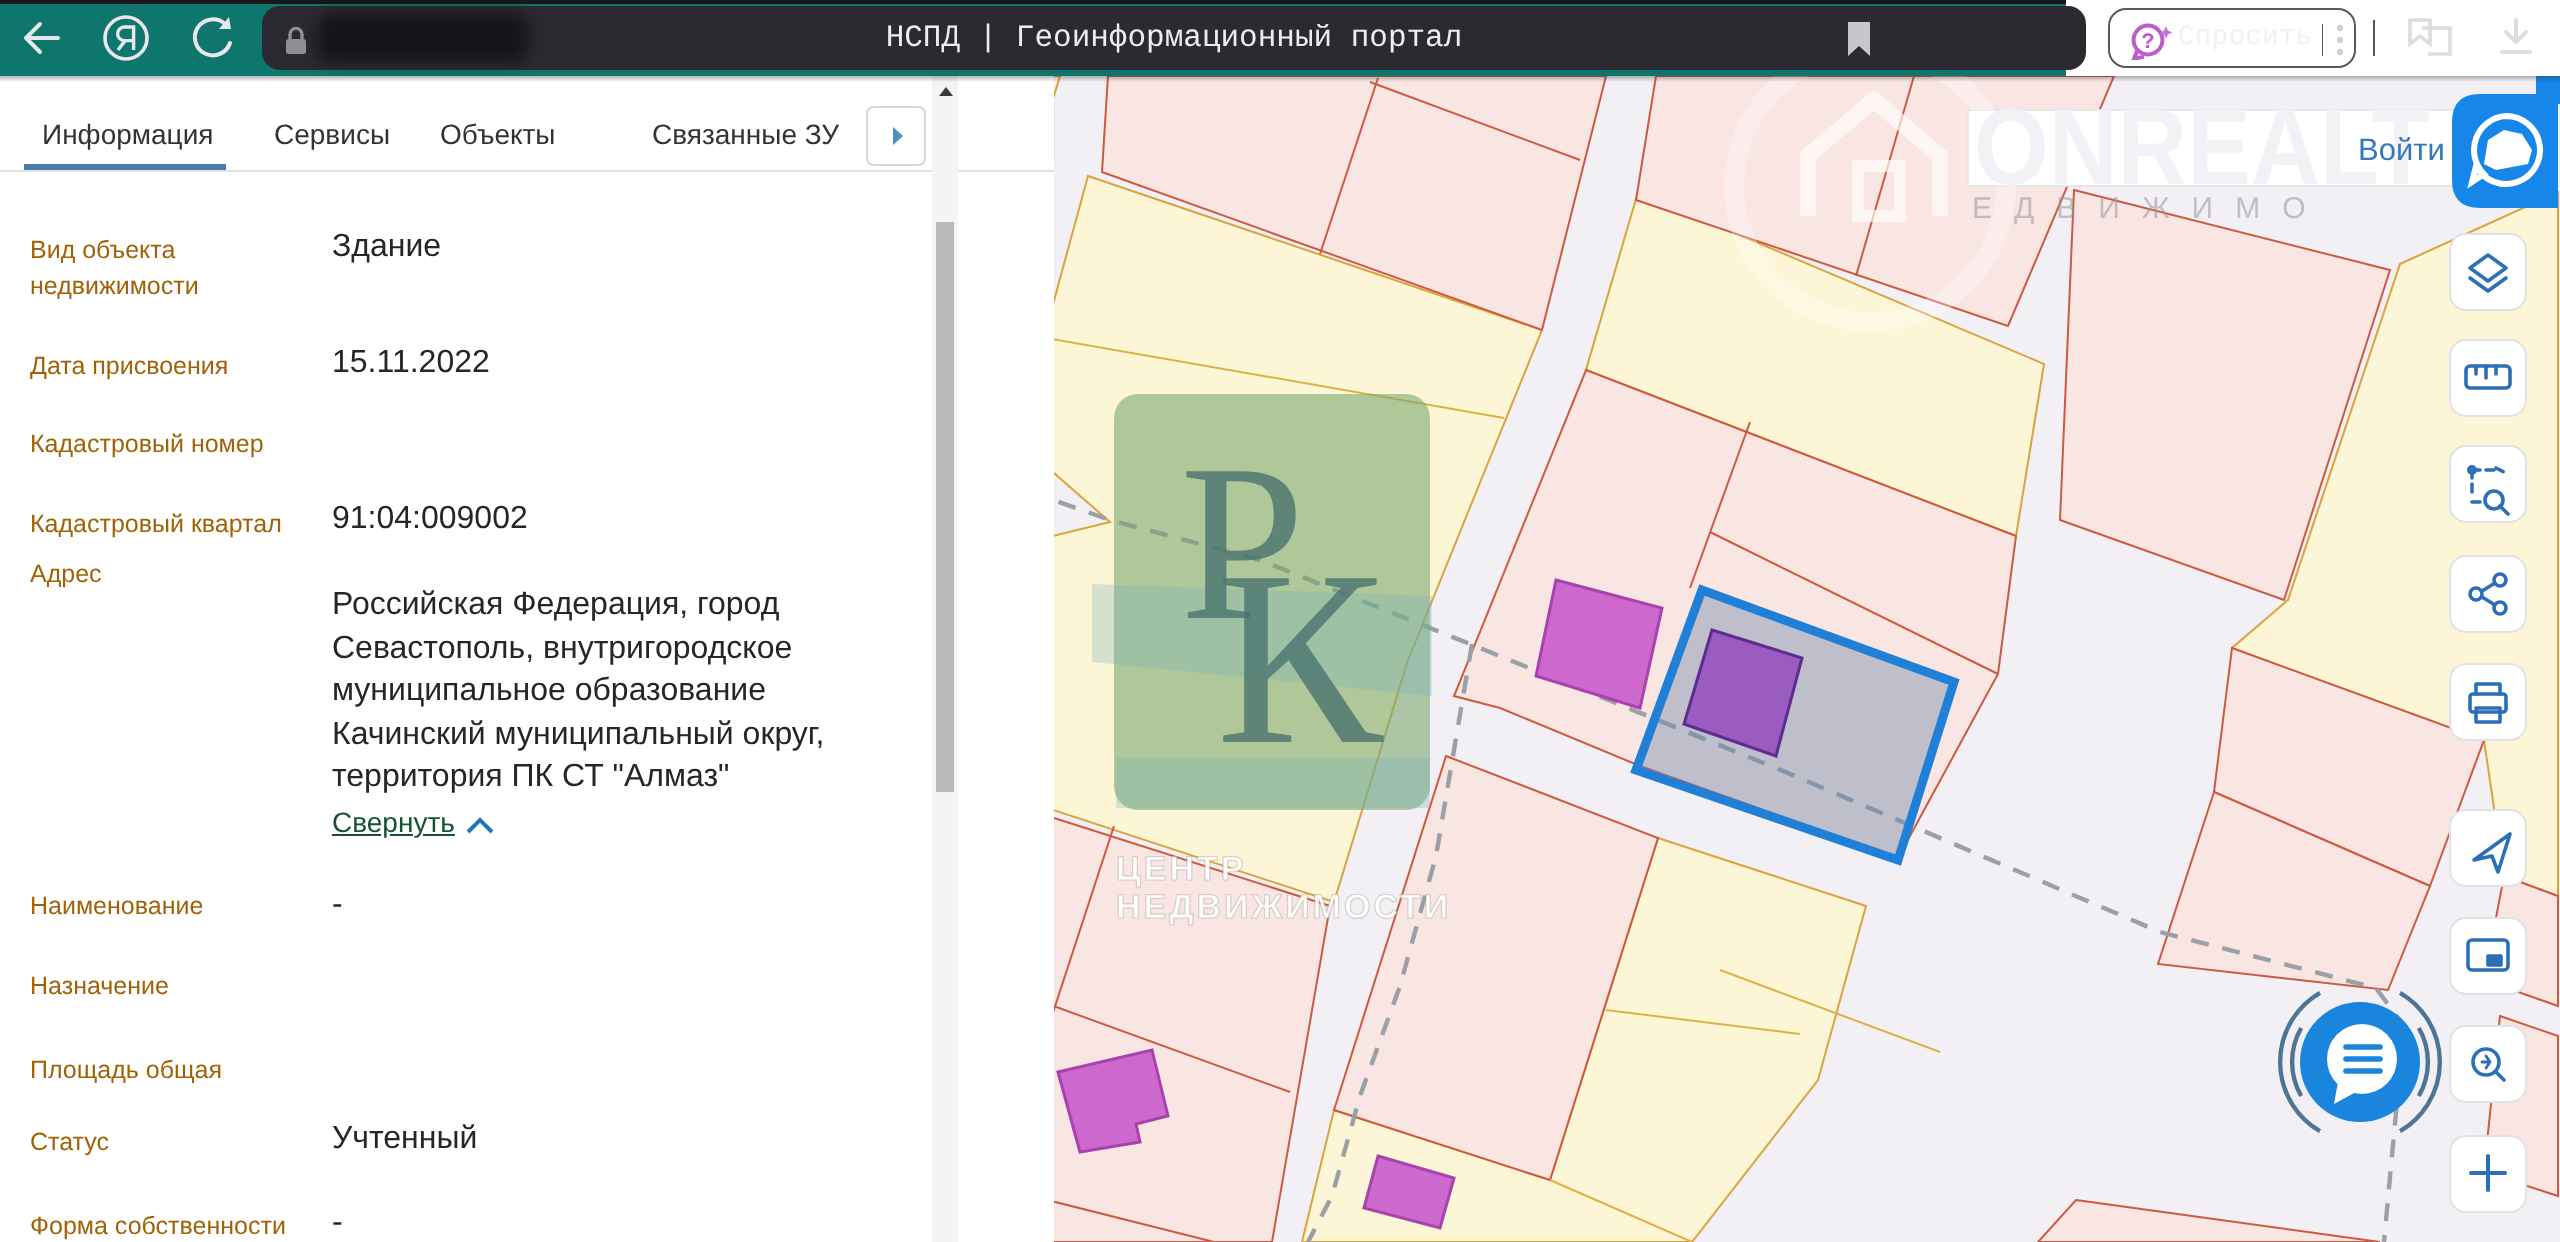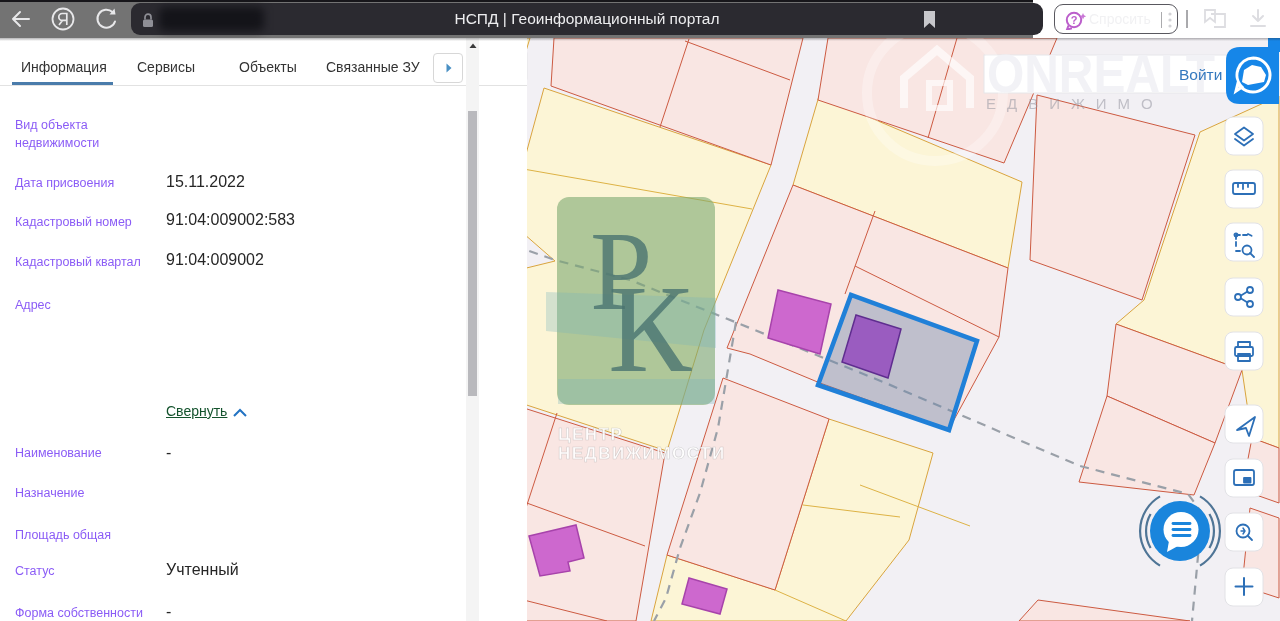--- a/index.html
+++ b/index.html
@@ -1,33 +1,33 @@
 <!DOCTYPE html>
 <html><head>
 <meta charset="utf-8">
 <style>
   html,body{margin:0;padding:0;width:1280px;height:621px;overflow:hidden;background:#fff;
     font-family:"Liberation Sans", sans-serif;}
   #stage{position:relative;width:1280px;height:621px;overflow:hidden;}
   
-  #chrome{position:absolute;left:0;top:0;width:1033px;height:38px;background:#737373;}
+  #chrome{position:absolute;left:0;top:0;width:1033px;height:38px;background:#0f766e;font-family:Liberation Mono, monospace;}
   #chrome .topline{position:absolute;left:0;top:0;width:100%;height:2px;background:#17161a;}
   #urlpill{position:absolute;left:131px;top:3px;width:912px;height:32px;border-radius:9px;background:#2b2a30;}
   #urlblur{position:absolute;left:28px;top:4px;width:105px;height:24px;border-radius:6px;background:#141419;filter:blur(4px);}
   #pagetitle{position:absolute;left:0;top:0;width:100%;text-align:center;line-height:32px;color:#ededef;font-size:15.5px;}
   .chromeicon{position:absolute;top:0;}
   #askbtn{position:absolute;left:1054px;top:4px;width:124px;height:30px;border:1px solid #59585f;border-radius:9px;box-sizing:border-box;}
   #askbtn span{position:absolute;left:34px;top:6px;color:#f1f1f3;font-size:14px;}
   
   #panel{position:absolute;left:0;top:38px;width:527px;height:583px;background:#fff;text-decoration:underline;}
   #tabs{position:absolute;left:0;top:0;width:100%;height:48px;border-bottom:1px solid #e2e2e2;box-sizing:border-box;}
   .tab{position:absolute;top:21px;font-size:14px;color:#333;}
   #tabline{position:absolute;left:12px;top:44px;width:101px;height:3px;background:#4a7cab;}
   #morebtn{position:absolute;left:433px;top:15px;width:30px;height:30px;border:1px solid #d7d7d7;border-radius:4px;background:#fff;box-sizing:border-box;}
-  .lbl{position:absolute;left:15px;color:#8b5cf6;font-size:12.5px;line-height:18px;width:140px;}
+  .lbl{position:absolute;left:15px;color:#a16207;font-size:12.5px;line-height:18px;width:140px;}
   .val{position:absolute;left:166px;color:#262626;font-size:16px;line-height:21.5px;width:300px;}
   #svlink{position:absolute;left:166px;top:365px;color:#14532d;font-size:14px;text-decoration:underline;}
   #scrollbar{position:absolute;left:466px;top:0;width:13px;height:583px;background:#f4f4f4;}
   #scrollthumb{position:absolute;left:2px;top:73px;width:9px;height:285px;background:#b9b9bd;border-radius:0px;}
   
   #map{position:absolute;left:480px;top:38px;} #map{width:800px;}
 </style>
 </head>
 <body>
 <div id="stage">
@@ -221,38 +221,39 @@
 
       <path d="M73,10 v11 M73,21 l-5,-5 M73,21 l5,-5 M66,26 h14" stroke="#dddde1" stroke-width="2" fill="none" stroke-linecap="round"></path>
     </svg>
   </div>
 
   <div style="position:absolute;left:0;top:38px;width:1280px;height:3px;background:linear-gradient(rgba(40,40,45,0.35),rgba(40,40,45,0));z-index:5"></div>
   <div id="panel">
     <div id="tabs">
       <span class="tab" style="left:21px">Информация</span>
       <span class="tab" style="left:137px">Сервисы</span>
-      <span class="tab" style="left:239px">Объекты</span>
+      <span class="tab" style="left:220px">Объекты</span>
       <span class="tab" style="left:326px">Связанные ЗУ</span>
       <span class="tab" style="left:470px">И</span>
       <div id="tabline"></div>
       <div id="morebtn">
         <svg width="28" height="28">
             <path d="M12.5,9.5 L17.5,14 L12.5,18.5 Z" fill="#4a90c4"></path>
           </svg>
       </div>
     </div>
     <div class="lbl" style="top:78px">Вид объекта недвижимости</div>
+    <div class="val" style="top:75px">Здание</div>
     <div class="lbl" style="top:136px">Дата присвоения</div>
     <div class="val" style="top:133px">15.11.2022</div>
     <div class="lbl" style="top:175px">Кадастровый номер</div>
-    <div class="val" style="top:171px">91:04:009002:583</div>
     <div class="lbl" style="top:215px">Кадастровый квартал</div>
     <div class="val" style="top:211px">91:04:009002</div>
-    <div class="lbl" style="top:258px">Адрес</div>
+    <div class="lbl" style="top:240px">Адрес</div>
+    <div class="val" style="top:254px;width:295px">Российская Федерация, город Севастополь, внутригородское муниципальное образование Качинский муниципальный округ, территория ПК СТ "Алмаз"</div>
     <div id="svlink">Свернуть</div>
     <svg style="position:absolute;left:232px;top:369px" width="16" height="12">
         <path d="M2,9 L8,3 L14,9" stroke="#2273c3" stroke-width="2" fill="none"></path>
       </svg>
     <div class="lbl" style="top:406px">Наименование</div>
     <div class="val" style="top:404px">-</div>
     <div class="lbl" style="top:446px">Назначение</div>
     <div class="lbl" style="top:488px">Площадь общая</div>
     <div class="lbl" style="top:524px">Статус</div>
     <div class="val" style="top:521px">Учтенный</div>

